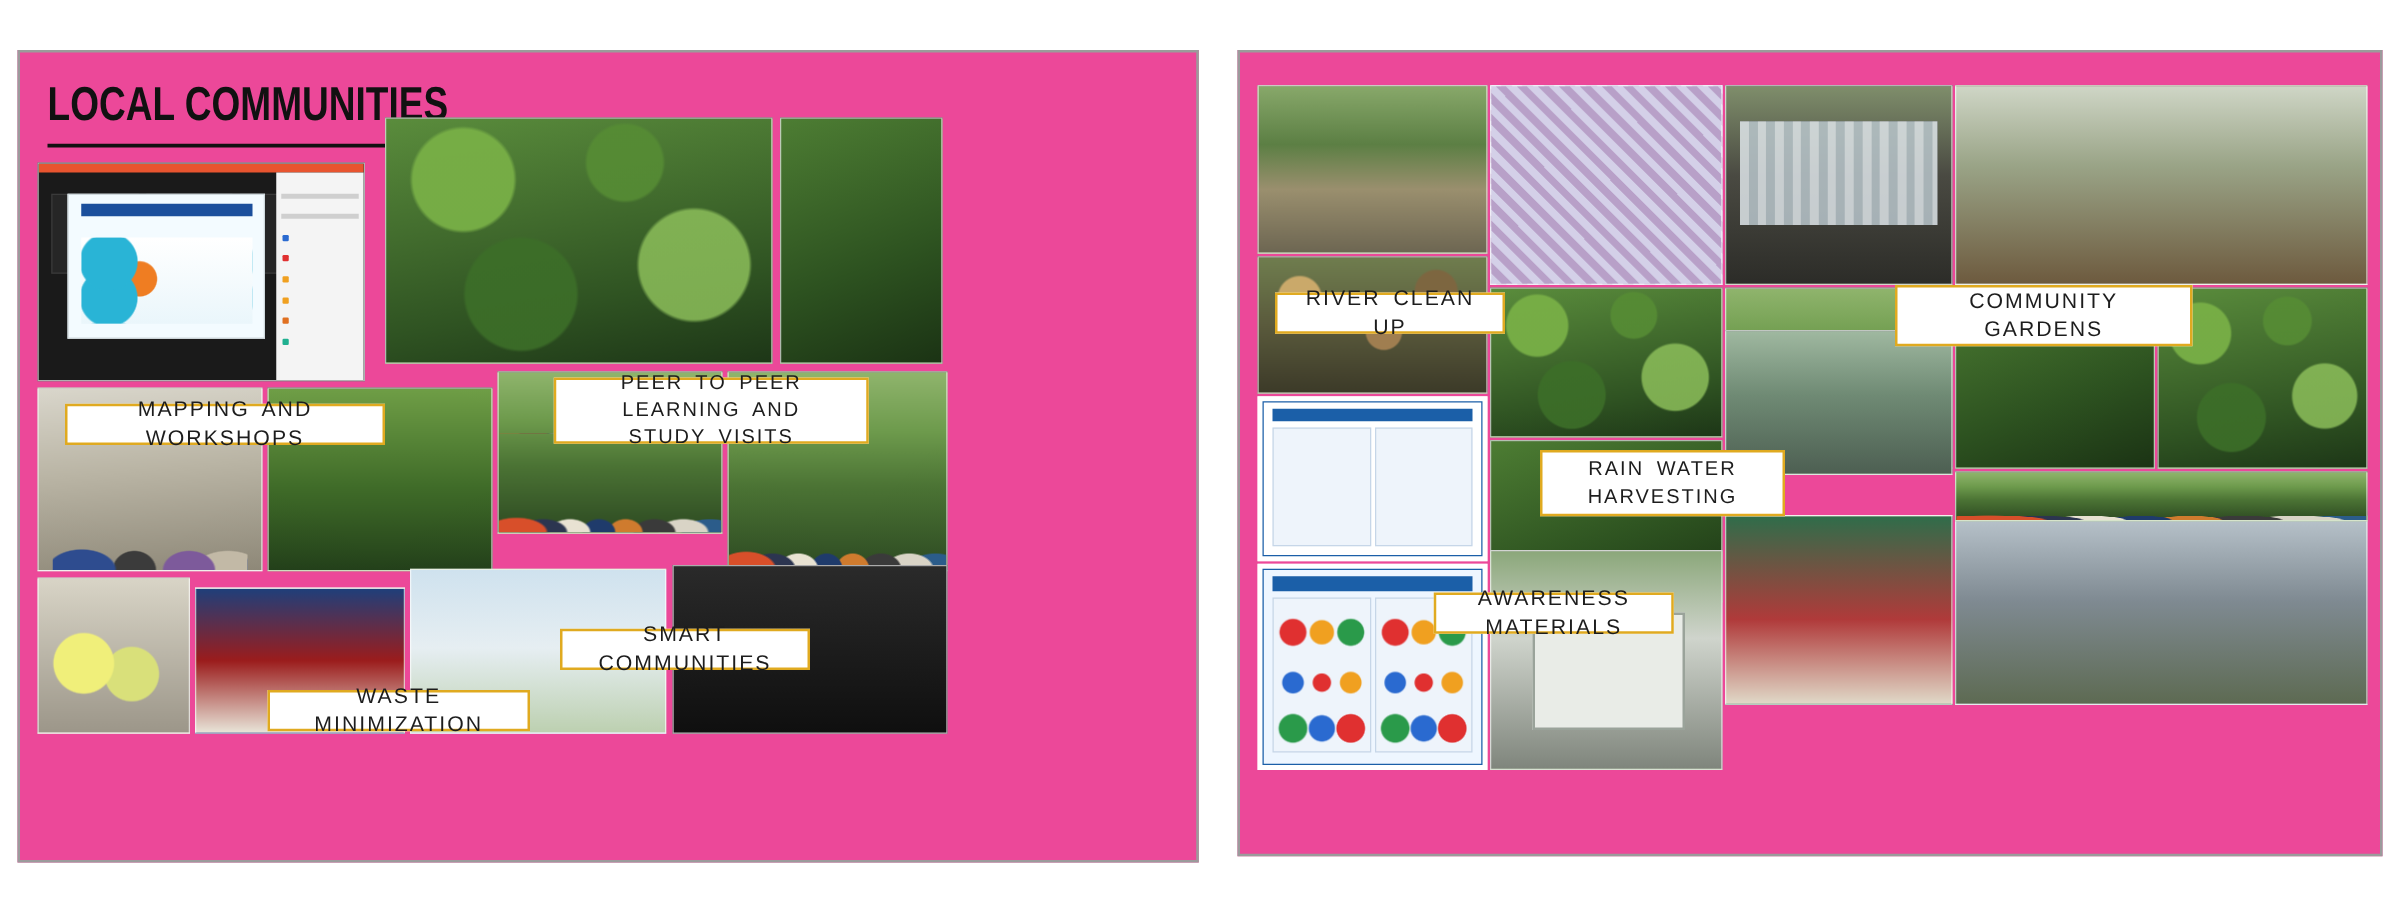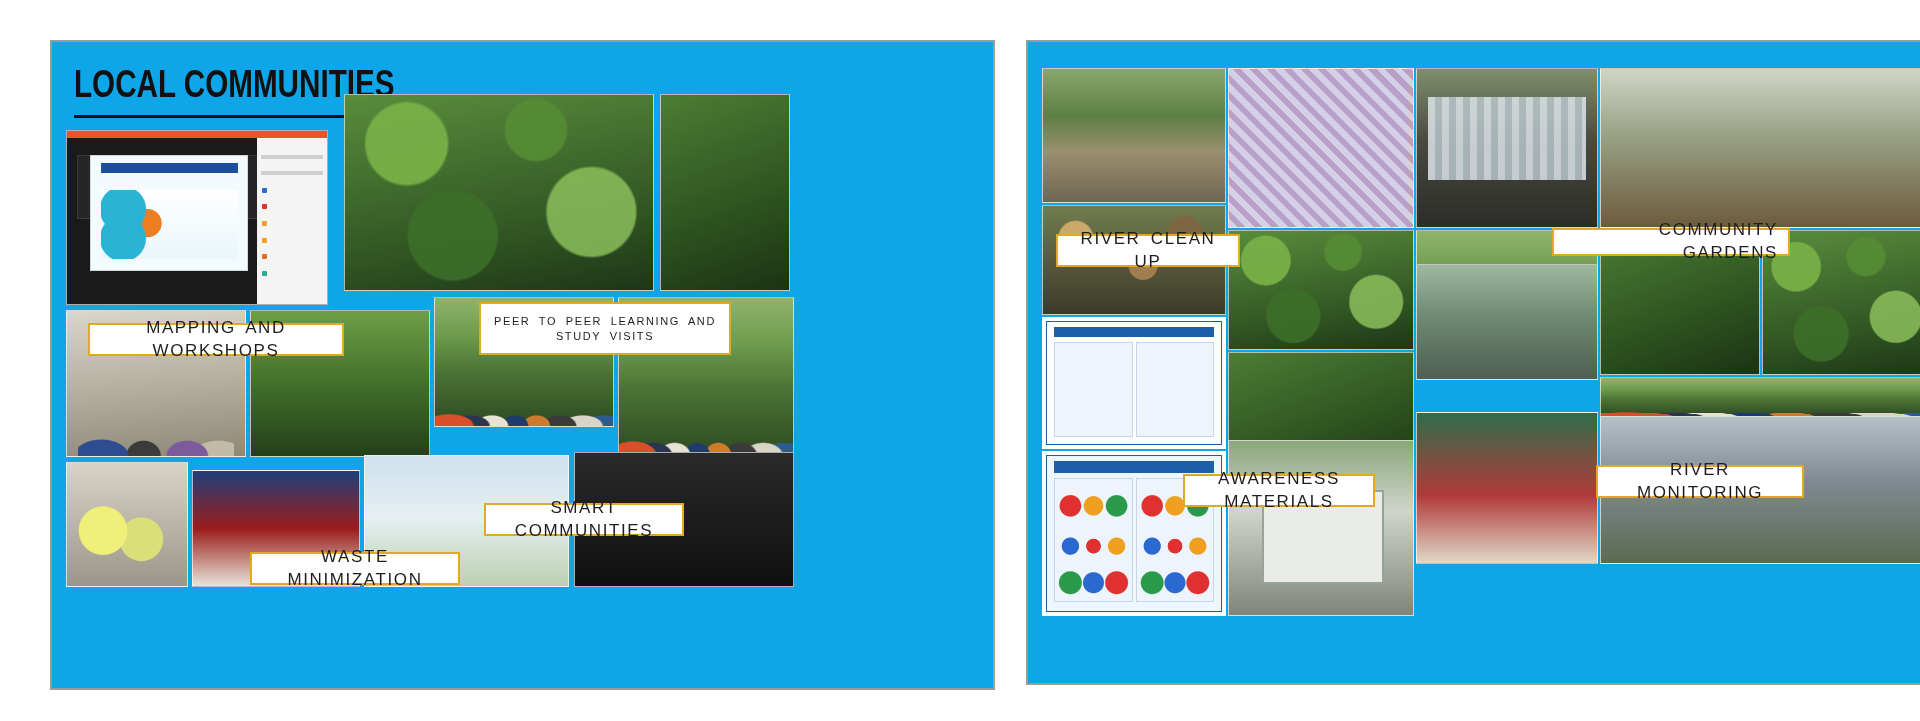--- a/index.html
+++ b/index.html
@@ -8,24 +8,23 @@
     background:#ffffff;
     font-family:"Liberation Sans", sans-serif;
     overflow:hidden;
     position:relative;
   }
   .slide{position:absolute;inset:0;}
 
   
   .panel{
     position:absolute;
-    background:#0ea5e9;
+    background:#ec4899;
     border:2px solid #9b9b9b;
     box-sizing:border-box;
-    margin-left:36px;
   }
   #panel-left{left:14px;top:40px;width:945px;height:650px;}
   #panel-right{left:990px;top:40px;width:916px;height:645px;}
 
   .panel-inner{position:absolute;inset:0;overflow:hidden;}
 
   
   .slide-title{
     position:absolute;left:22px;top:23px;
     font-family:"Liberation Sans", sans-serif;
@@ -63,21 +62,21 @@
     font-size:17px;
     letter-spacing:1.6px;
     word-spacing:4px;
     text-align:center;
     display:flex;align-items:center;justify-content:center;
     line-height:1.35;
     padding:0 10px;
     z-index:30;
     white-space:pre-line;
   }
-  .cap.two{font-size:11px;}
+  .cap.two{font-size:16px;}
 
   
   .sky{background:linear-gradient(180deg,#cfe2ee 0%,#e6eef2 48%,#bcd0b0 100%);}
   .green{background:linear-gradient(180deg,#6f9e46 0%,#3f6b28 55%,#23401a 100%);}
   .greend{background:linear-gradient(160deg,#4d7d33 0%,#2d5220 60%,#1b3314 100%);}
   .leafy{background:
       radial-gradient(circle at 20% 25%, rgba(120,175,70,.95) 0 14%, transparent 15%),
       radial-gradient(circle at 62% 18%, rgba(86,140,52,.9) 0 12%, transparent 13%),
       radial-gradient(circle at 80% 60%, rgba(140,190,90,.85) 0 16%, transparent 17%),
       radial-gradient(circle at 35% 72%, rgba(60,110,40,.9) 0 18%, transparent 19%),
@@ -263,20 +262,21 @@
       <div class="ph tank" style="left:200px;top:398px;width:186px;height:176px;">
         <div class="layer" style="left:18%;top:28%;width:64%;height:52%;background:#e9ece7;border:2px solid #9aa39a;"></div>
       </div>
 
       <div class="ph water" style="left:388px;top:222px;width:182px;height:116px;"></div>
       <div class="ph table" style="left:388px;top:370px;width:182px;height:152px;"></div>
       <div class="ph bridge" style="left:572px;top:370px;width:330px;height:152px;"></div>
       <div class="ph crowd" style="left:572px;top:335px;width:330px;height:40px;"></div>
 
       <div class="cap" style="left:28px;top:192px;width:184px;height:33px;">RIVER  CLEAN  UP</div>
-      <div class="cap" style="left:524px;top:186px;width:238px;height:28px;text-align:right;">COMMUNITY  GARDENS</div>
-      <div class="cap" style="left:568px;top:423px;width:208px;height:33px;">RIVER  MONITORING</div>
+      <div class="cap" style="left:524px;top:186px;width:238px;height:49px;">COMMUNITY  GARDENS</div>
+      <div class="cap two" style="left:240px;top:318px;width:196px;height:53px;">RAIN  WATER
+HARVESTING</div>
       <div class="cap" style="left:155px;top:432px;width:192px;height:33px;">AWARENESS  MATERIALS</div>
 
     </div>
   </div>
 
 </div>
 
 </body></html>

